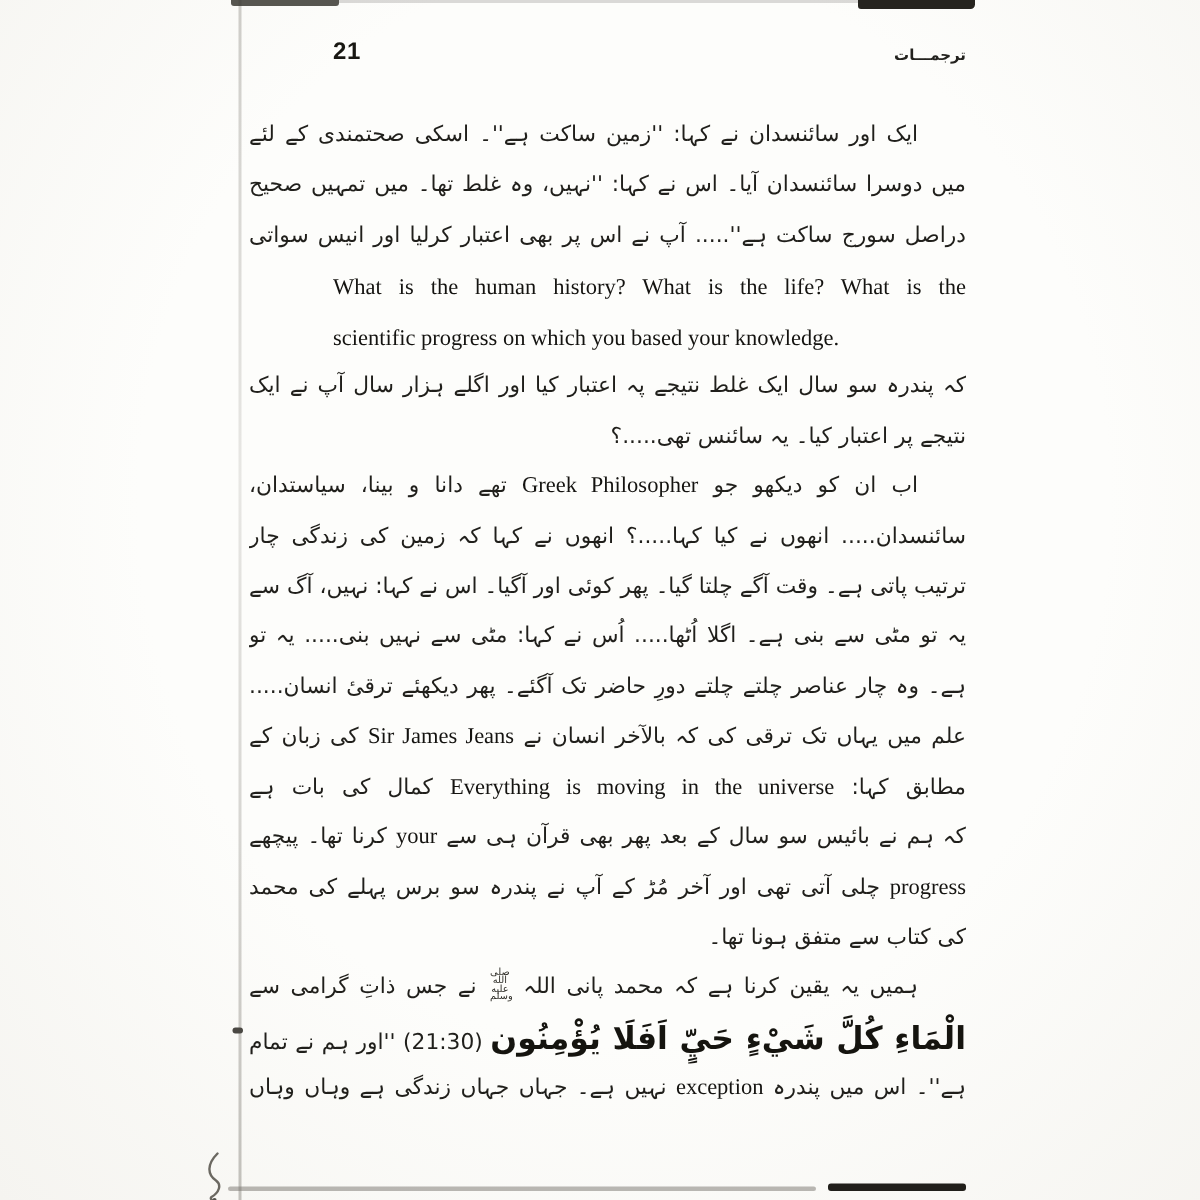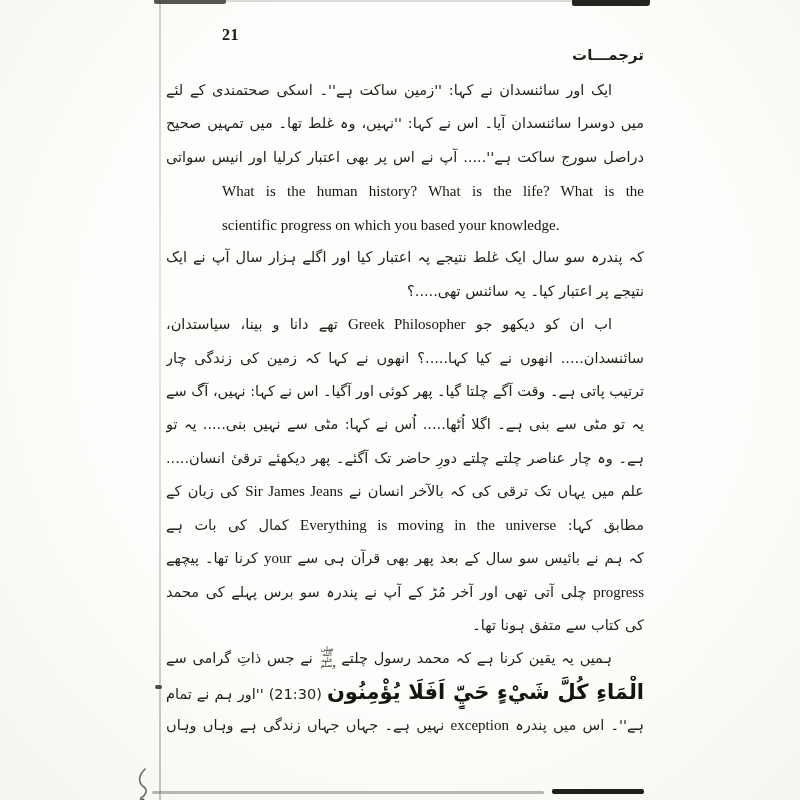--- a/index.html
+++ b/index.html
@@ -22,27 +22,27 @@
   .smudge-top-right{position:absolute;left:572px;top:0;width:78px;height:6px;background:#26241f;border-radius:0 0 3px 2px;}
   .rule-bottom-gray{position:absolute;left:152px;top:791px;width:392px;height:3px;background:rgba(118,114,107,.5);border-radius:2px;}
   .rule-bottom-black{position:absolute;left:552px;top:789px;width:92px;height:5px;background:#211f1b;border-radius:2px;}
   .squiggle{position:absolute;left:134px;top:768px;}
   
   .header{
     position:absolute;left:166px;right:156px;top:26px;height:34px;
     display:flex;justify-content:space-between;align-items:flex-start;
   }
   .pagenum{
-    font-family:Liberation Serif, serif;
+    font-family:Liberation Sans, sans-serif;
     font-weight:bold;font-size:16px;letter-spacing:.5px;
     margin-left:56px;color:#181712;
   }
   .htitle{
-    direction:rtl;font-size:15px;font-weight:bold;color:#23221e;
-    margin-top:20px;
+    direction:rtl;font-size:10px;font-weight:bold;color:#23221e;
+    margin-top:6px;
   }
   
   .textcol{
     position:absolute;left:166px;right:156px;top:74px;
     direction:rtl;
   }
   .line{
     height:33.45px;line-height:33.45px;font-size:14.5px;
     overflow:hidden;color:#201f1b;
   }
@@ -101,18 +101,18 @@
       <div class="line u-first"><span class="p-u">اب ان کو دیکھو جو </span><span class="p-en">Greek Philosopher</span><span class="p-u"> تھے دانا و بینا، سیاستدان،</span></div>
       <div class="line u-just"><span class="p-u">سائنسدان..... انھوں نے کیا کہا.....؟ انھوں نے کہا کہ زمین کی زندگی چار عناصر سے</span></div>
       <div class="line u-just"><span class="p-u">ترتیب پاتی ہے۔ وقت آگے چلتا گیا۔ پھر کوئی اور آگیا۔ اس نے کہا: نہیں، آگ سے نہیں،</span></div>
       <div class="line u-just"><span class="p-u">یہ تو مٹی سے بنی ہے۔ اگلا اُٹھا..... اُس نے کہا: مٹی سے نہیں بنی..... یہ تو ہواؤں سے بنی</span></div>
       <div class="line u-just"><span class="p-u">ہے۔ وہ چار عناصر چلتے چلتے دورِ حاضر تک آگئے۔ پھر دیکھئے ترقیٔ انسان..... اس نے اپنے</span></div>
       <div class="line u-just"><span class="p-u">علم میں یہاں تک ترقی کی کہ بالآخر انسان نے </span><span class="p-en">Sir James Jeans</span><span class="p-u"> کی زبان کے</span></div>
       <div class="line u-just"><span class="p-u">مطابق کہا: </span><span class="p-en">Everything is moving in the universe</span><span class="p-u"> کمال کی بات ہے</span></div>
       <div class="line u-just"><span class="p-u">کہ ہم نے بائیس سو سال کے بعد پھر بھی قرآن ہی سے </span><span class="p-en">your</span><span class="p-u"> کرنا تھا۔ پیچھے ساری</span></div>
       <div class="line u-just"><span class="p-en">progress</span><span class="p-u"> چلی آتی تھی اور آخر مُڑ کے آپ نے پندرہ سو برس پہلے کی محمد رسول اللہ </span></div>
       <div class="line u-end"><span class="p-u">کی کتاب سے متفق ہونا تھا۔</span></div>
-      <div class="line u-first"><span class="p-u">ہمیں یہ یقین کرنا ہے کہ محمد رسول چلتے </span><span class="p-saw">صلى الله عليه وسلم</span><span class="p-u"> نے جس ذاتِ گرامی سے</span></div>
+      <div class="line u-first"><span class="p-u">ہمیں یہ یقین کرنا ہے کہ محمد پانی اللہ </span><span class="p-saw">صلى الله عليه وسلم</span><span class="p-u"> نے جس ذاتِ گرامی سے</span></div>
       <div class="line u-just"><span class="p-ayah">الْمَاءِ كُلَّ شَيْءٍ حَيٍّ اَفَلَا يُؤْمِنُون</span><span class="p-u"> (21:30) ''اور ہم نے تمام حیات کو پانی سے پیدا کیا</span></div>
       <div class="line u-just"><span class="p-u">ہے''۔ اس میں پندرہ </span><span class="p-en">exception</span><span class="p-u"> نہیں ہے۔ جہاں جہاں زندگی ہے وہاں وہاں</span></div>
     </div>
 
 </div>
 
 </body></html>

